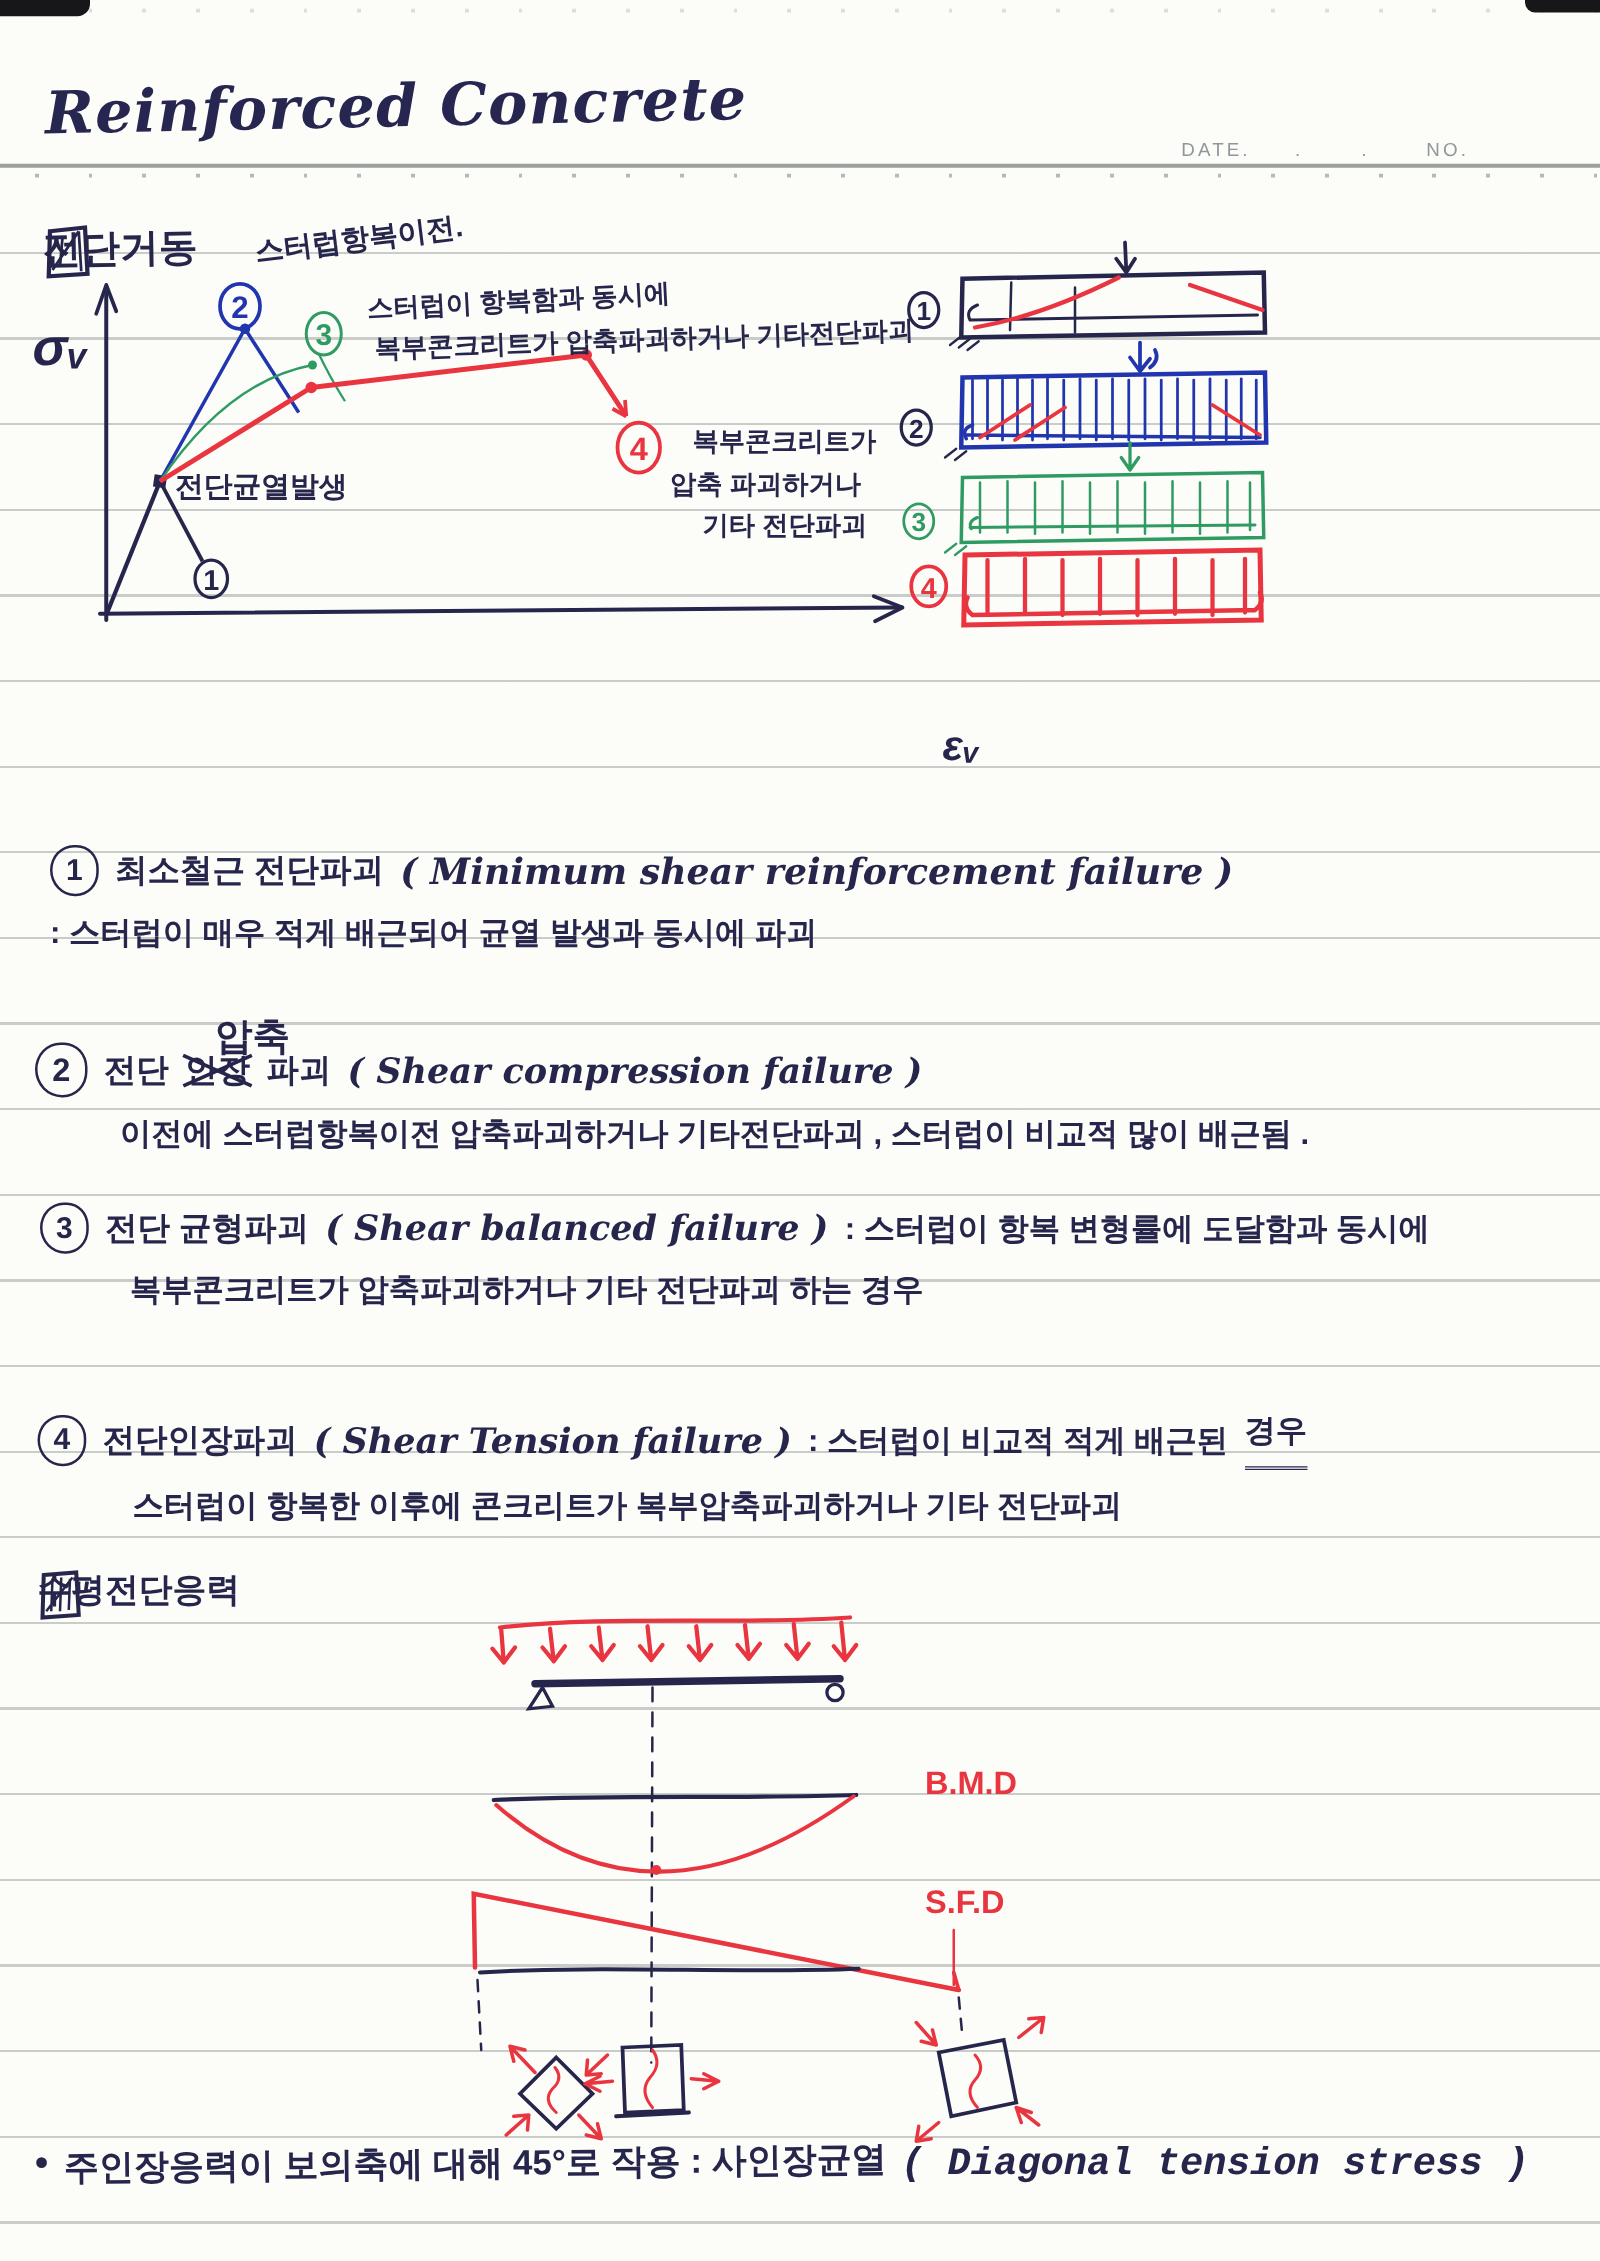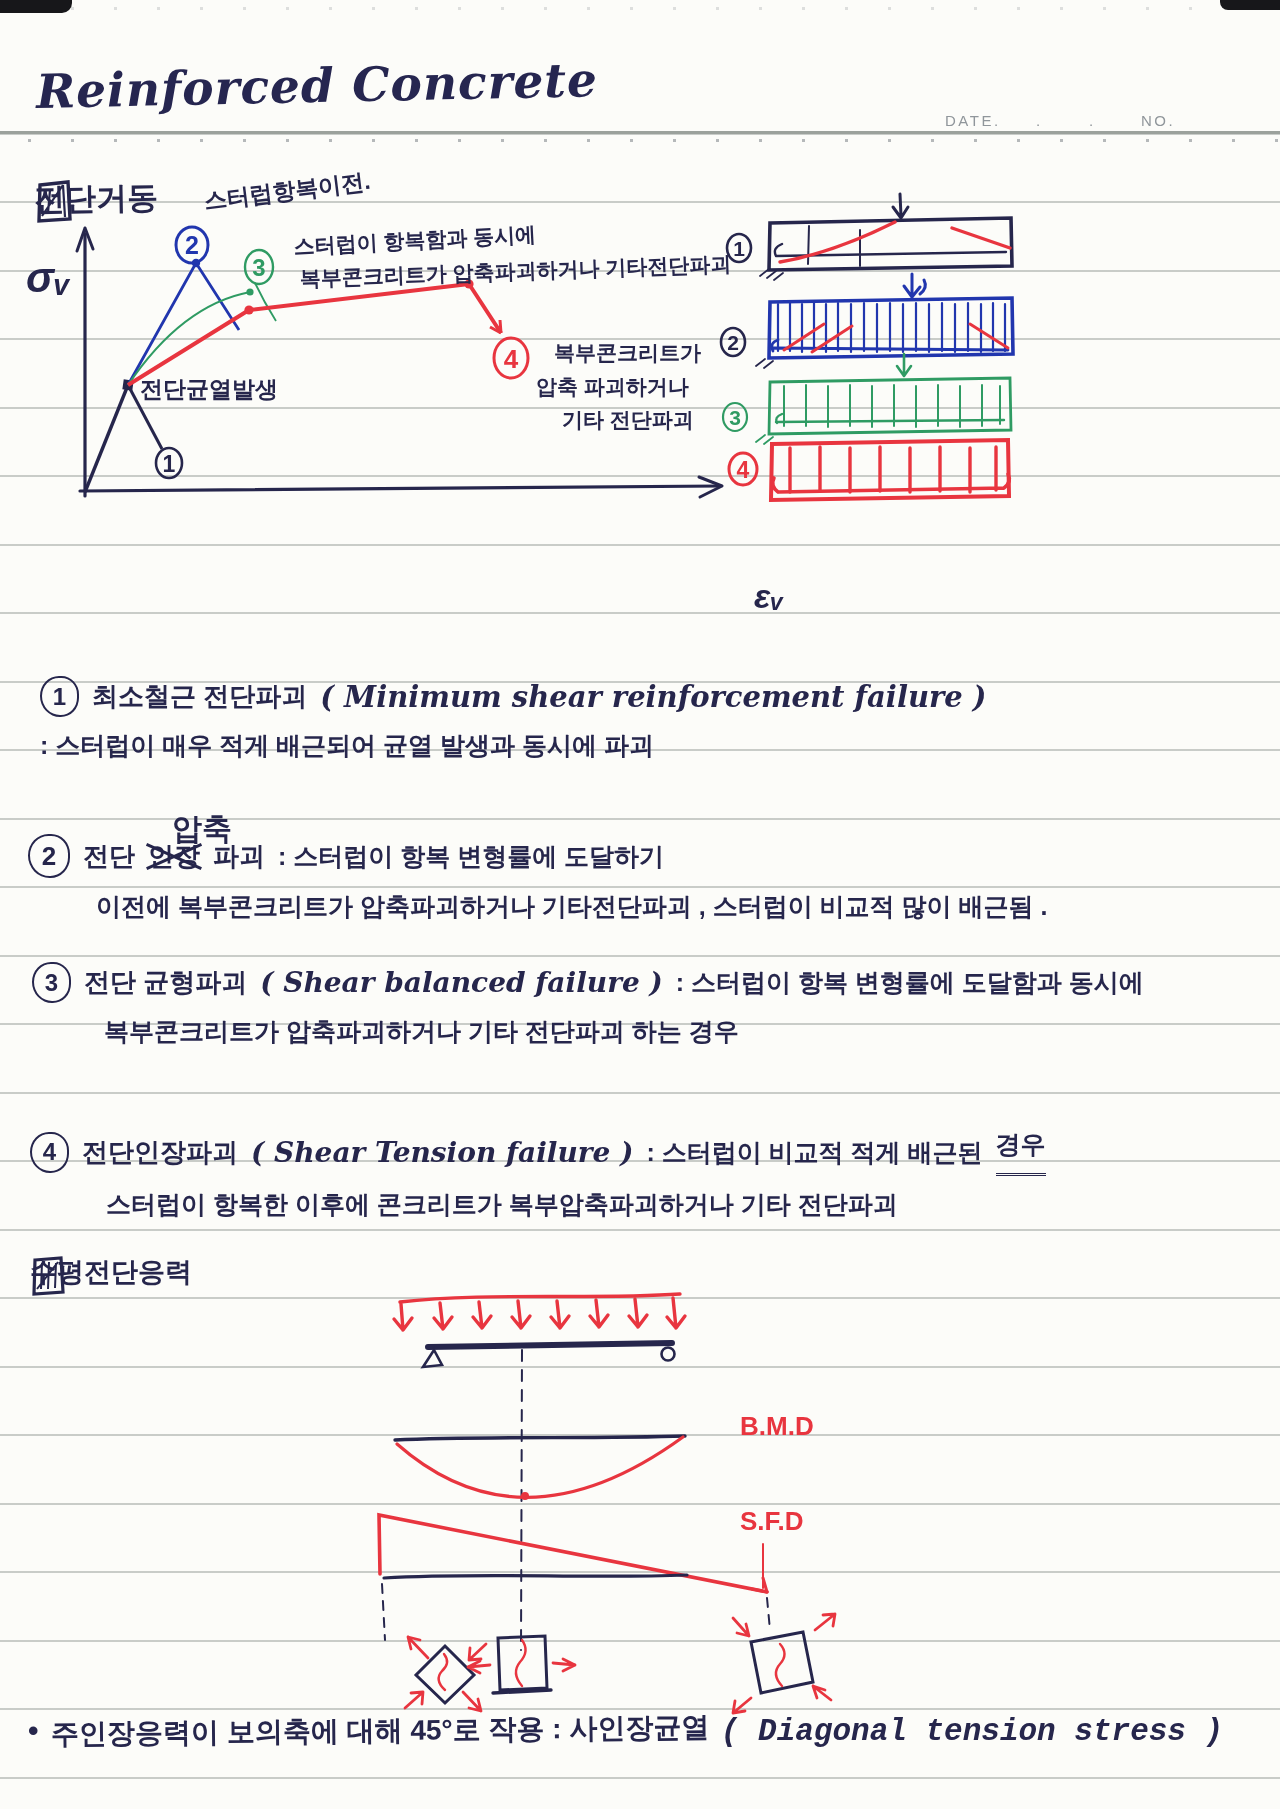--- a/index.html
+++ b/index.html
@@ -186,23 +186,23 @@
 
   <div class="item" style="left:28px;top:834px">
     <div class="row">
       <span class="cnum" style="width:38px;height:40px;font-size:26px">2</span>
       <span class="hw ko-t">전단</span>
       <span class="stack hw ko-t">
         <span class="sup">압축</span>
         <span class="strike">인장</span>
       </span>
       <span class="hw ko-t">파괴</span>
-      <span class="hw tail">: 스터럽이 항복 변형률에 도달하기</span>
+      <span class="cursive" style="font-size:28px">( Shear compression failure )</span>
     </div>
-    <div class="line2 hw" style="margin-left:68px">이전에 복부콘크리트가 압축파괴하거나 기타전단파괴 , 스터럽이 비교적 많이 배근됨 .</div>
+    <div class="line2 hw" style="margin-left:68px">이전에 스터럽항복이전 압축파괴하거나 기타전단파괴 , 스터럽이 비교적 많이 배근됨 .</div>
   </div>
 
   <div class="item" style="left:32px;top:962px">
     <div class="row">
       <span class="cnum">3</span>
       <span class="hw ko-t">전단 균형파괴</span>
       <span class="cursive en-t" style="font-size:28px">( Shear balanced failure )</span>
       <span class="hw tail">: 스터럽이 항복 변형률에 도달함과 동시에</span>
     </div>
     <div class="line2 hw" style="margin-left:72px">복부콘크리트가 압축파괴하거나 기타 전단파괴 하는 경우</div>

